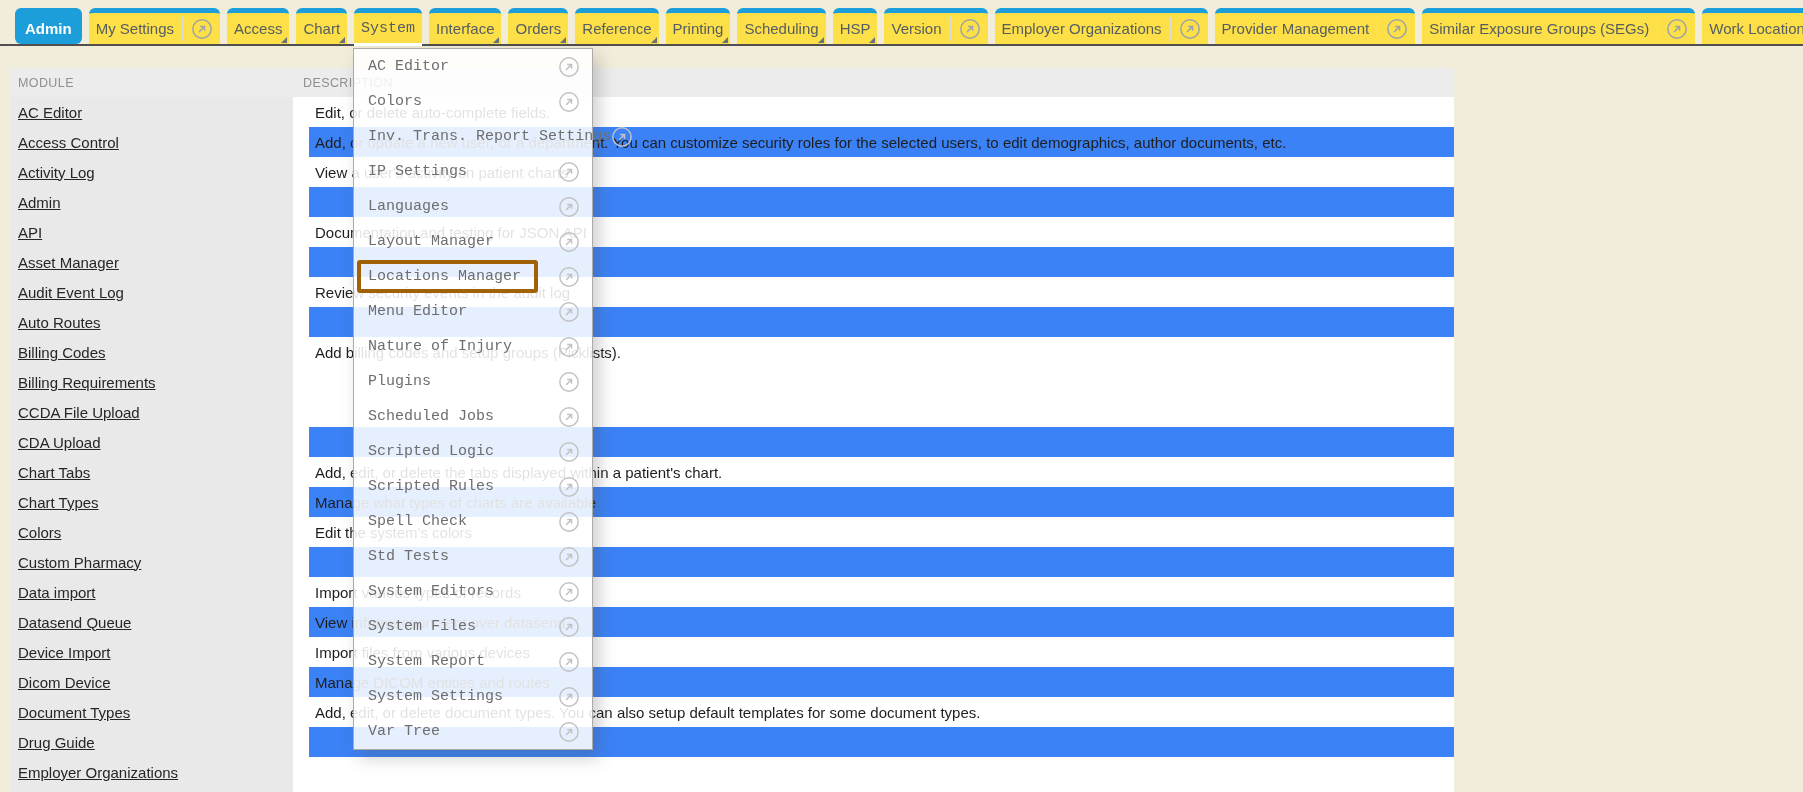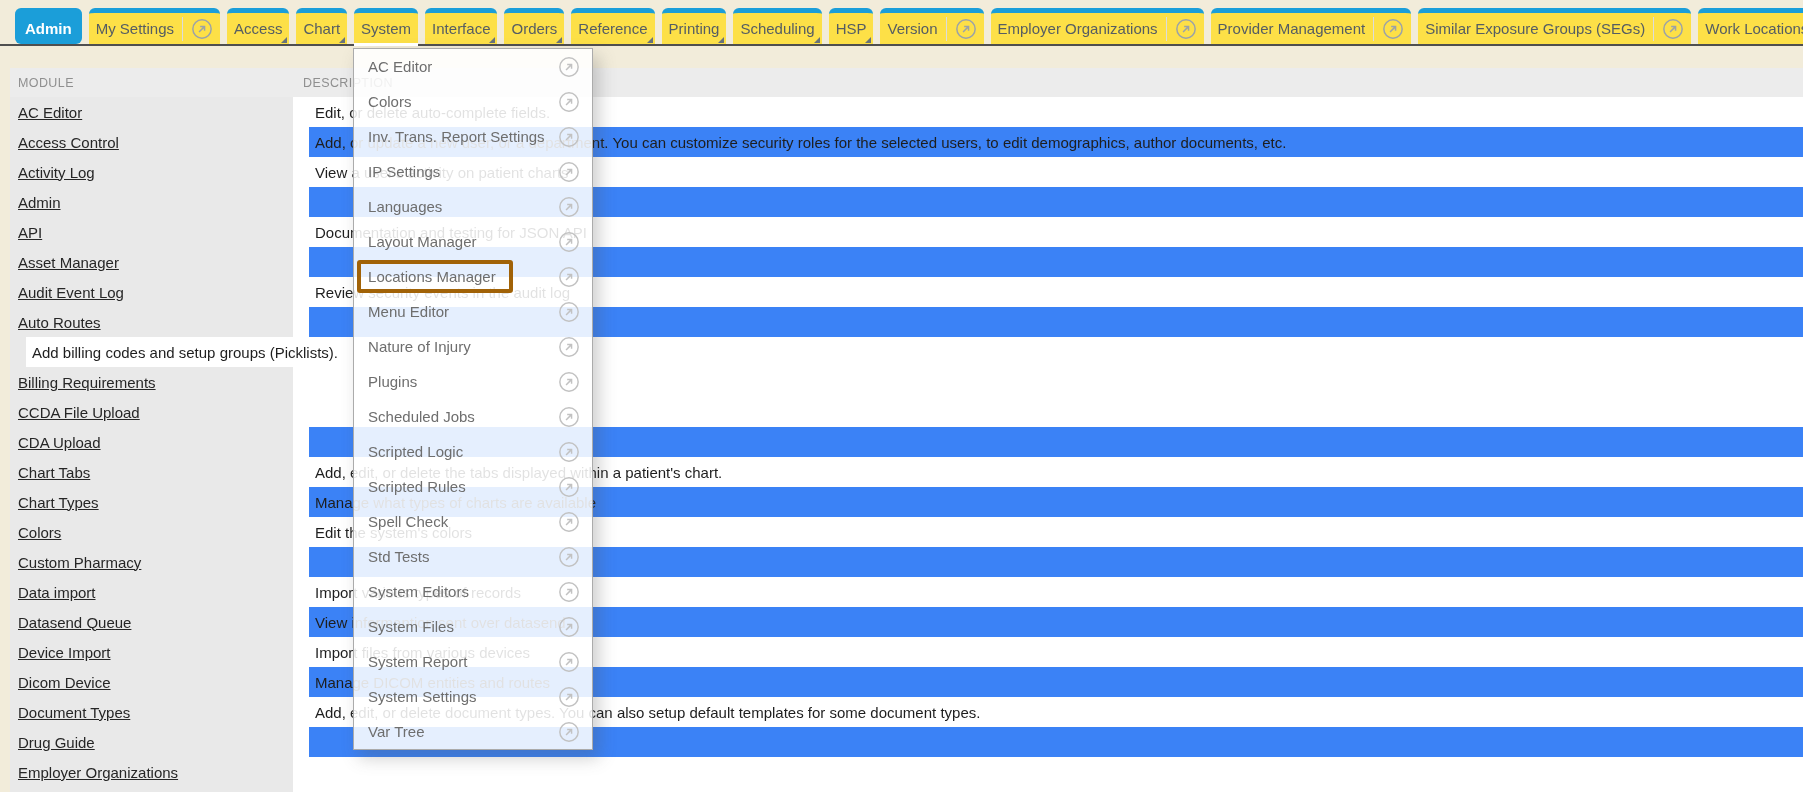--- a/index.html
+++ b/index.html
@@ -13,37 +13,37 @@
   .tab { position:relative; height:36px; background:#fde047;
     border-top:5px solid #1b9ed9; border-radius:6px 6px 0 0;
     display:flex; align-items:center; padding:0 7px;
     color:#555d63; font-size:15px; white-space:nowrap; flex:0 0 auto; }
   .tab.active { background:#1b9ed9; color:#fff; font-weight:bold; border-radius:6px; padding:0 10px; }
   .tab.has-sub::after { content:''; position:absolute; right:2px; bottom:1px;
     width:0; height:0; border-left:6px solid transparent; border-bottom:6px solid #68727a; }
   .tab .divider { width:1px; height:24px; background:#dcdcdc; margin:0 8px; }
   .ext-icon { display:inline-flex; align-items:center; }
   .ext-icon svg circle, .ext-icon svg path { stroke:#9ba2a8; stroke-width:1.6; fill:none; }
-  .tab.open { z-index:30; }
+  .tab.open { z-index:30;font-family:Liberation Mono, monospace; }
   .tab.open::after { content:''; position:absolute; left:0; right:0; bottom:-2px; height:3px;
     background:#fff; z-index:25; }
 
   
   .menu { position:absolute; top:35px; left:-1px; width:240px;
     background:rgba(255,255,255,0.87); border:1px solid #ababab;
     box-shadow:6px 8px 16px rgba(80,80,80,0.28); z-index:20; }
   .menu-item { position:relative; height:35px; display:flex; align-items:center;
     justify-content:space-between; padding:0 12px 0 14px;
     color:#6e6e6e; font-size:15px; white-space:nowrap; }
   .menu-item .ext-icon svg circle, .menu-item .ext-icon svg path { stroke:#c2c2c2; }
   .red-box { display:inline-block; border:4px solid #a16207; border-radius:3px;
     padding:4px 13px 4px 7px; margin-left:-11px; }
 
   
-  .page { position:absolute; top:46px; left:0; width:1803px; bottom:0; background:#f2ecda; }
+  .page { position:absolute; top:46px; left:0; width:1454px; bottom:0; background:#f2ecda; }
   .rows-bg { position:absolute; left:10px; right:0; top:51px; bottom:0; background:#fff; }
   .module-col-bg { position:absolute; left:10px; top:51px; bottom:0; width:283px; background:#e9e9e9; }
   .table-header { position:absolute; left:10px; right:0; top:22px; height:29px;
     background:#ececec; color:#8f8f8f; font-size:12.5px; letter-spacing:.4px;
     display:flex; align-items:center; }
   .th-module { width:285px; padding-left:8px; }
   .th-desc { padding-left:8px; }
   .rows { position:absolute; left:10px; right:0; top:51px; }
   .row { height:30px; display:flex; }
   .module-cell { width:283px; padding-left:8px; display:flex; align-items:center; flex:0 0 auto; }
@@ -375,20 +375,23 @@
         </div>
         <div class="desc-cell">Review security events in the audit log</div>
       </div>
       <div class="row stripe">
         <div class="module-cell">
           <a>Auto Routes</a>
         </div>
         <div class="desc-cell"></div>
       </div>
       <div class="row">
+        <div class="module-cell">
+          <a>Billing Codes</a>
+        </div>
         <div class="desc-cell">Add billing codes and setup groups (Picklists).</div>
       </div>
       <div class="row stripe">
         <div class="module-cell">
           <a>Billing Requirements</a>
         </div>
       </div>
       <div class="row">
         <div class="module-cell">
           <a>CCDA File Upload</a>

